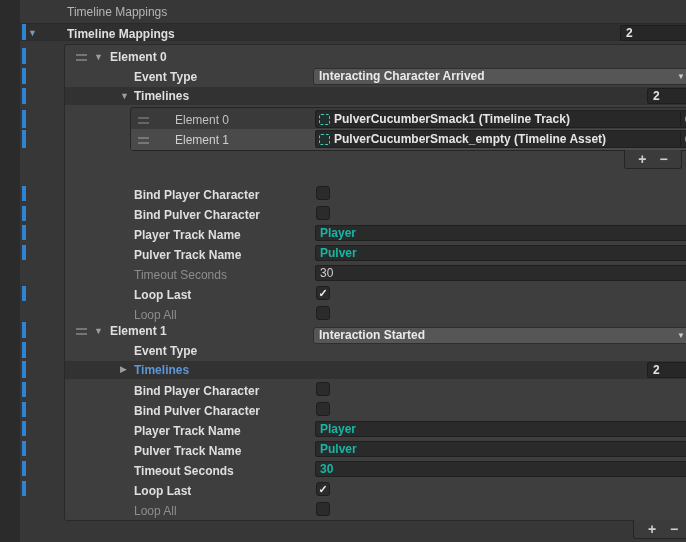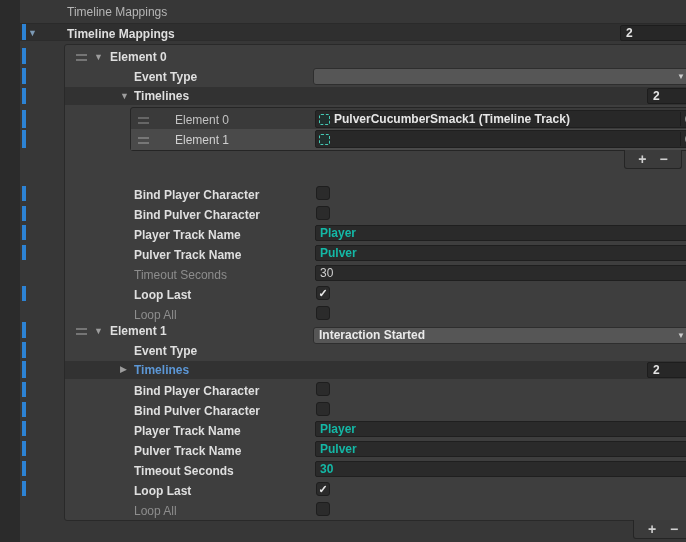--- a/index.html
+++ b/index.html
@@ -68,20 +68,21 @@
   <input class="sizef" style="left: 600px; top: 25px; width: 80px;" value="2">
 
   <div class="box"></div>
 
   <div class="handle" style="left:56px;top:54px;"></div>
   <div class="tri" style="left:74px;top:52px;">▼</div>
   <div class="lbl b" style="left:90px;top:50px;">Element 0</div>
 
   <div class="lbl b" style="left:114px;top:70px;">Event Type</div>
   <div class="dropdown" style="top:68px;">
+    <span>Interacting Character Arrived</span>
     <span class="caret">▼</span>
   </div>
 
   <div class="strip" style="top:87px;"></div>
   <div class="tri" style="left:100px;top:91px;">▼</div>
   <div class="lbl b" style="left:114px;top:89px;">Timelines</div>
   <input class="sizef" style="left: 627px; top: 88px; width: 48px;" value="2">
 
   <div class="listbox"></div>
   <div class="rowhl"></div>
@@ -92,20 +93,21 @@
     <span class="tlicon"></span>
     <span class="val">PulverCucumberSmack1 (Timeline Track)</span>
     <span class="pickdiv"></span>
     <span class="picker"></span>
   </div>
 
   <div class="handle" style="left:118px;top:137px;border-color:#777;"></div>
   <div class="lbl" style="left:155px;top:133px;color:#d0d0d0;">Element 1</div>
   <div class="objfield" style="top:130px;">
     <span class="tlicon"></span>
+    <span class="val">PulverCucumberSmack_empty (Timeline Asset)</span>
     <span class="pickdiv"></span>
     <span class="picker"></span>
   </div>
 
   <div class="footerbox" style="left:604px;top:150px;width:58px;">
     <span class="fbtn">+</span>
     <span class="fbtn">−</span>
   </div>
 
   <div class="lbl b" style="left:114px;top:188px;">Bind Player Character</div>

